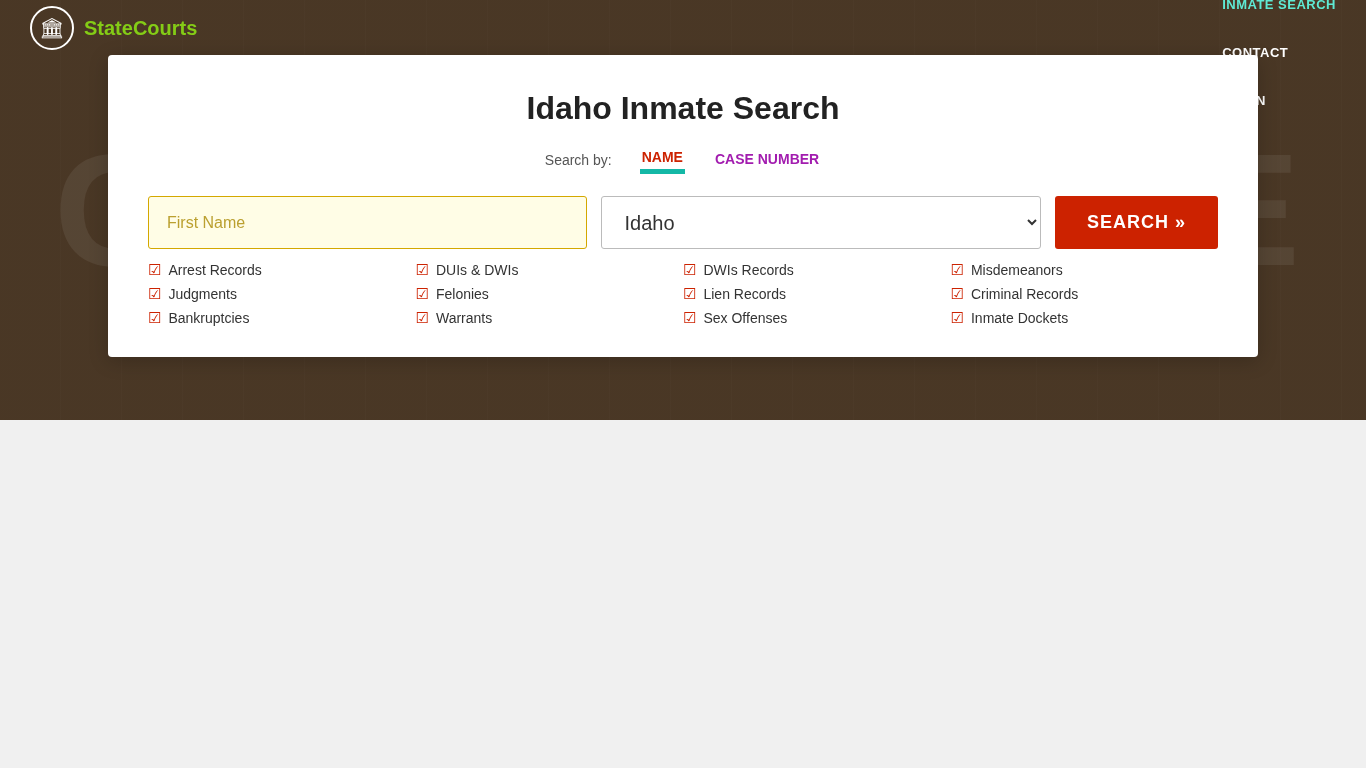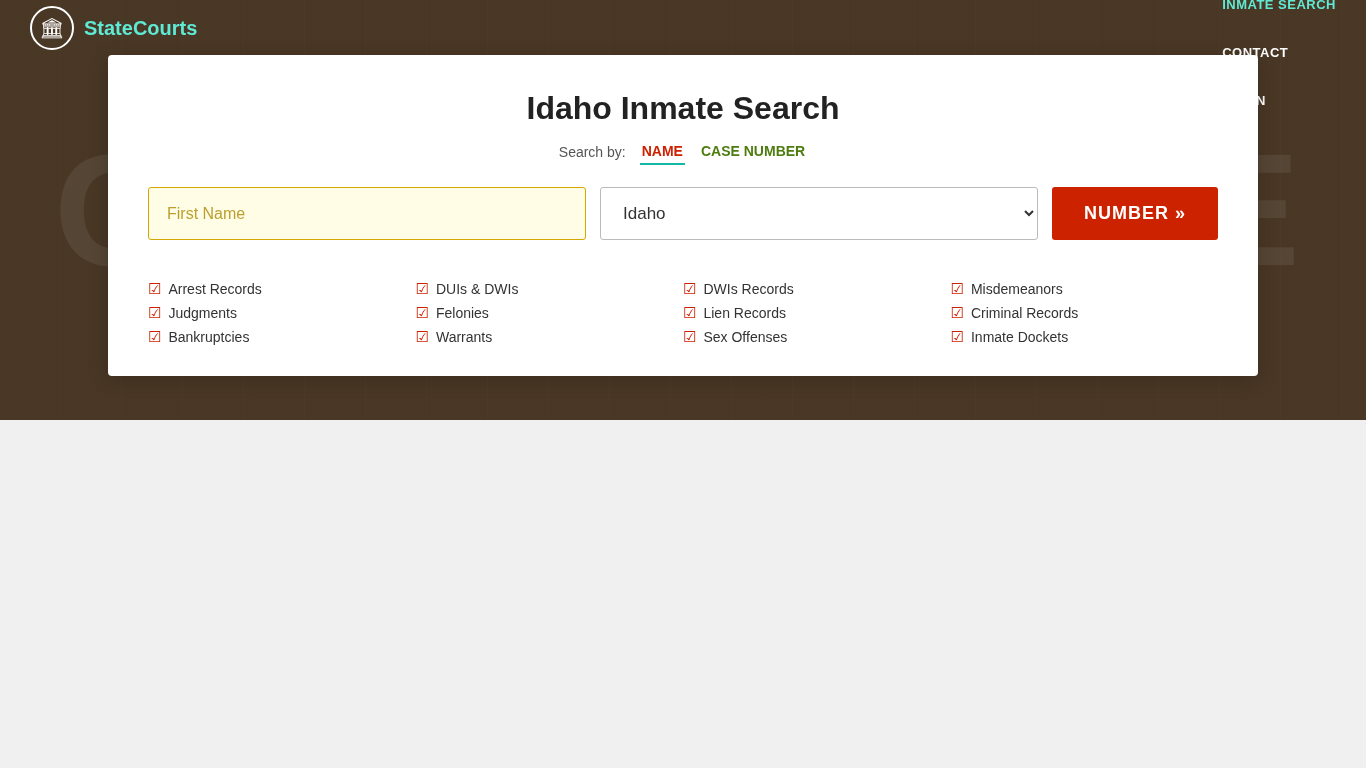--- a/index.html
+++ b/index.html
@@ -58,21 +58,21 @@
       border-radius: 50%;
       display: flex;
       align-items: center;
       justify-content: center;
       font-size: 20px;
       color: white;
     }
     .logo-text {
       font-size: 20px;
       font-weight: bold;
-      color: #5eead4;
+      color: #84cc16;
     }
     .nav-links {
       margin-left: auto;
       display: flex;
       gap: 30px;
       list-style: none;
       flex-direction: column;
     }
     .nav-links a {
       color: white;
@@ -96,69 +96,69 @@
       border-radius: 4px;
       padding: 35px 40px 30px;
       box-shadow: 0 4px 20px rgba(0,0,0,0.2);
       z-index: 20;
     }
     .search-card-title {
       text-align: center;
       font-size: 32px;
       font-weight: bold;
       color: #222;
-      margin-bottom: 12px;
+      margin-bottom: 18px;
     }
     .search-by-row {
       display: flex;
       align-items: center;
       justify-content: center;
-      gap: 14px;
+      gap: 28px;
       margin-bottom: 22px;
     }
     .search-by-label {
       font-size: 14px;
       color: #555;
     }
     .search-tab {
       font-size: 14px;
       font-weight: bold;
       padding: 4px 2px;
       cursor: pointer;
-      color: #4d7c0f;
+      color: #a21caf;
       text-decoration: none;
       border-bottom: 2px solid transparent;
     }
     .search-tab.active {
       color: #cc2200;
-      border-bottom: 2px solid #14b8a6;
+      border-bottom: 5px solid #14b8a6;
     }
     .search-inputs-row {
       display: flex;
       gap: 14px;
-      margin-bottom: 40px;
+      margin-bottom: 12px;
     }
     .search-input {
       flex: 1;
       padding: 16px 18px;
       border: 1.5px solid #d4a800;
       border-radius: 3px;
       background: #fffde6;
       font-size: 16px;
       color: #aaa;
       outline: none;
     }
     .search-input::placeholder { color: #bba030; }
     .state-select {
       flex: 1;
       padding: 4px 18px;
       border: 1.5px solid #bbb;
       border-radius: 3px;
       background: white;
-      font-size: 17px;
+      font-size: 20px;
       color: #333;
       appearance: auto;
       outline: none;
     }
     .search-btn {
       padding: 16px 32px;
       background: #cc2200;
       color: white;
       font-size: 18px;
       font-weight: bold;
@@ -220,21 +220,21 @@
     <div class="search-inputs-row">
       <input class="search-input" type="text" placeholder="First Name" style="">
       <select class="state-select">
         <option>Idaho</option>
         <option>Alabama</option>
         <option>Alaska</option>
         <option>Arizona</option>
         <option>Arkansas</option>
         <option>California</option>
       </select>
-      <button class="search-btn">NUMBER »</button>
+      <button class="search-btn">SEARCH »</button>
     </div>
 
     <div class="checks-grid">
       <div class="check-item">
         <span class="check-icon">☑</span>
         <span>Arrest Records</span>
       </div>
       <div class="check-item">
         <span class="check-icon">☑</span>
         <span>DUIs &amp; DWIs</span>

